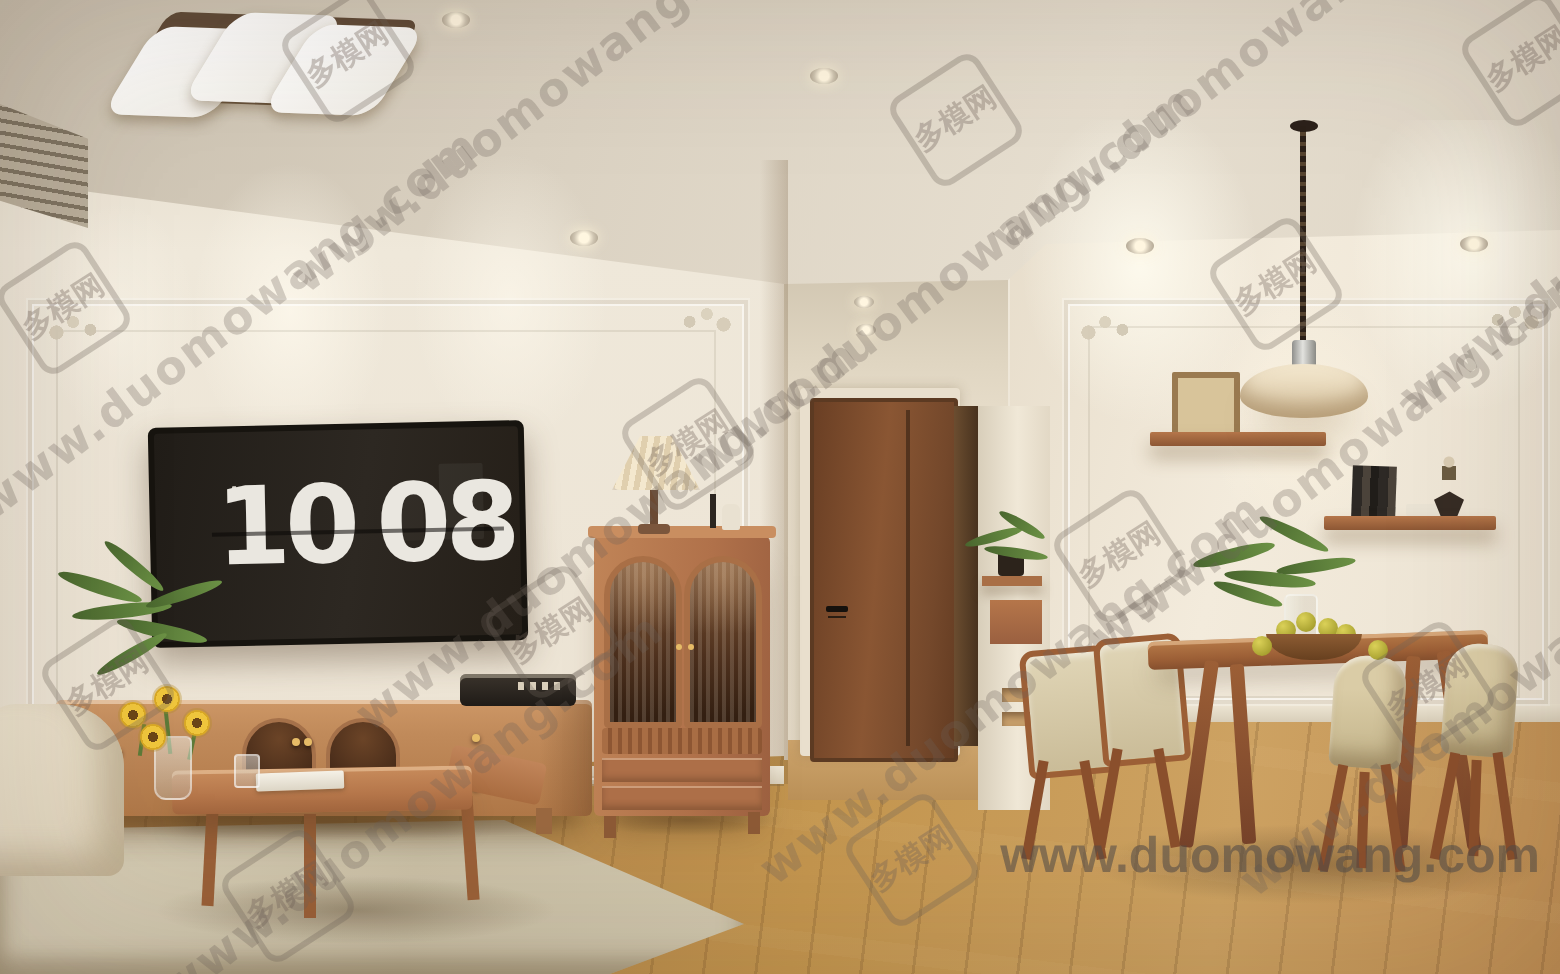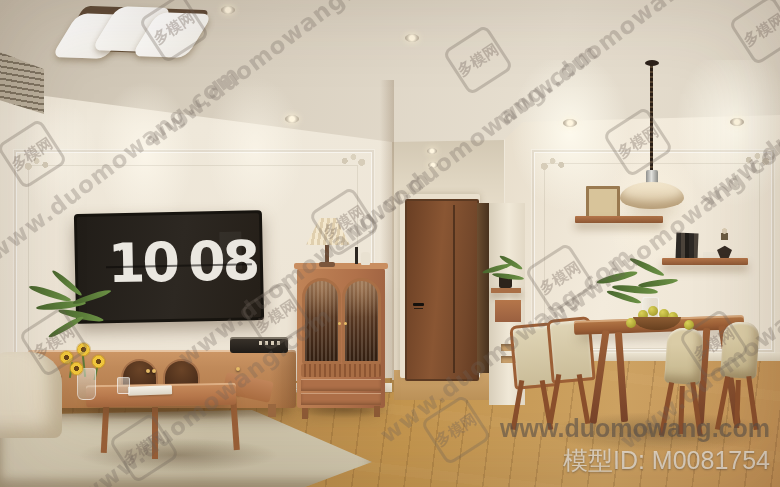--- a/index.html
+++ b/index.html
@@ -480,16 +480,15 @@
     <span class="stamp stp6">多模网</span>
     <span class="stamp stp7">多模网</span>
     <span class="stamp stp8">多模网</span>
     <span class="stamp stp9">多模网</span>
     <span class="stamp stp10">多模网</span>
     <span class="stamp stp11">多模网</span>
     <span class="stamp stp12">多模网</span>
   </div>
 
   <div class="abs site-url">www.duomowang.com</div>
-  <div class="abs model-id">模型ID: M0081754</div>
 
   <div class="abs vignette"></div>
 </div>
 
 </body></html>

